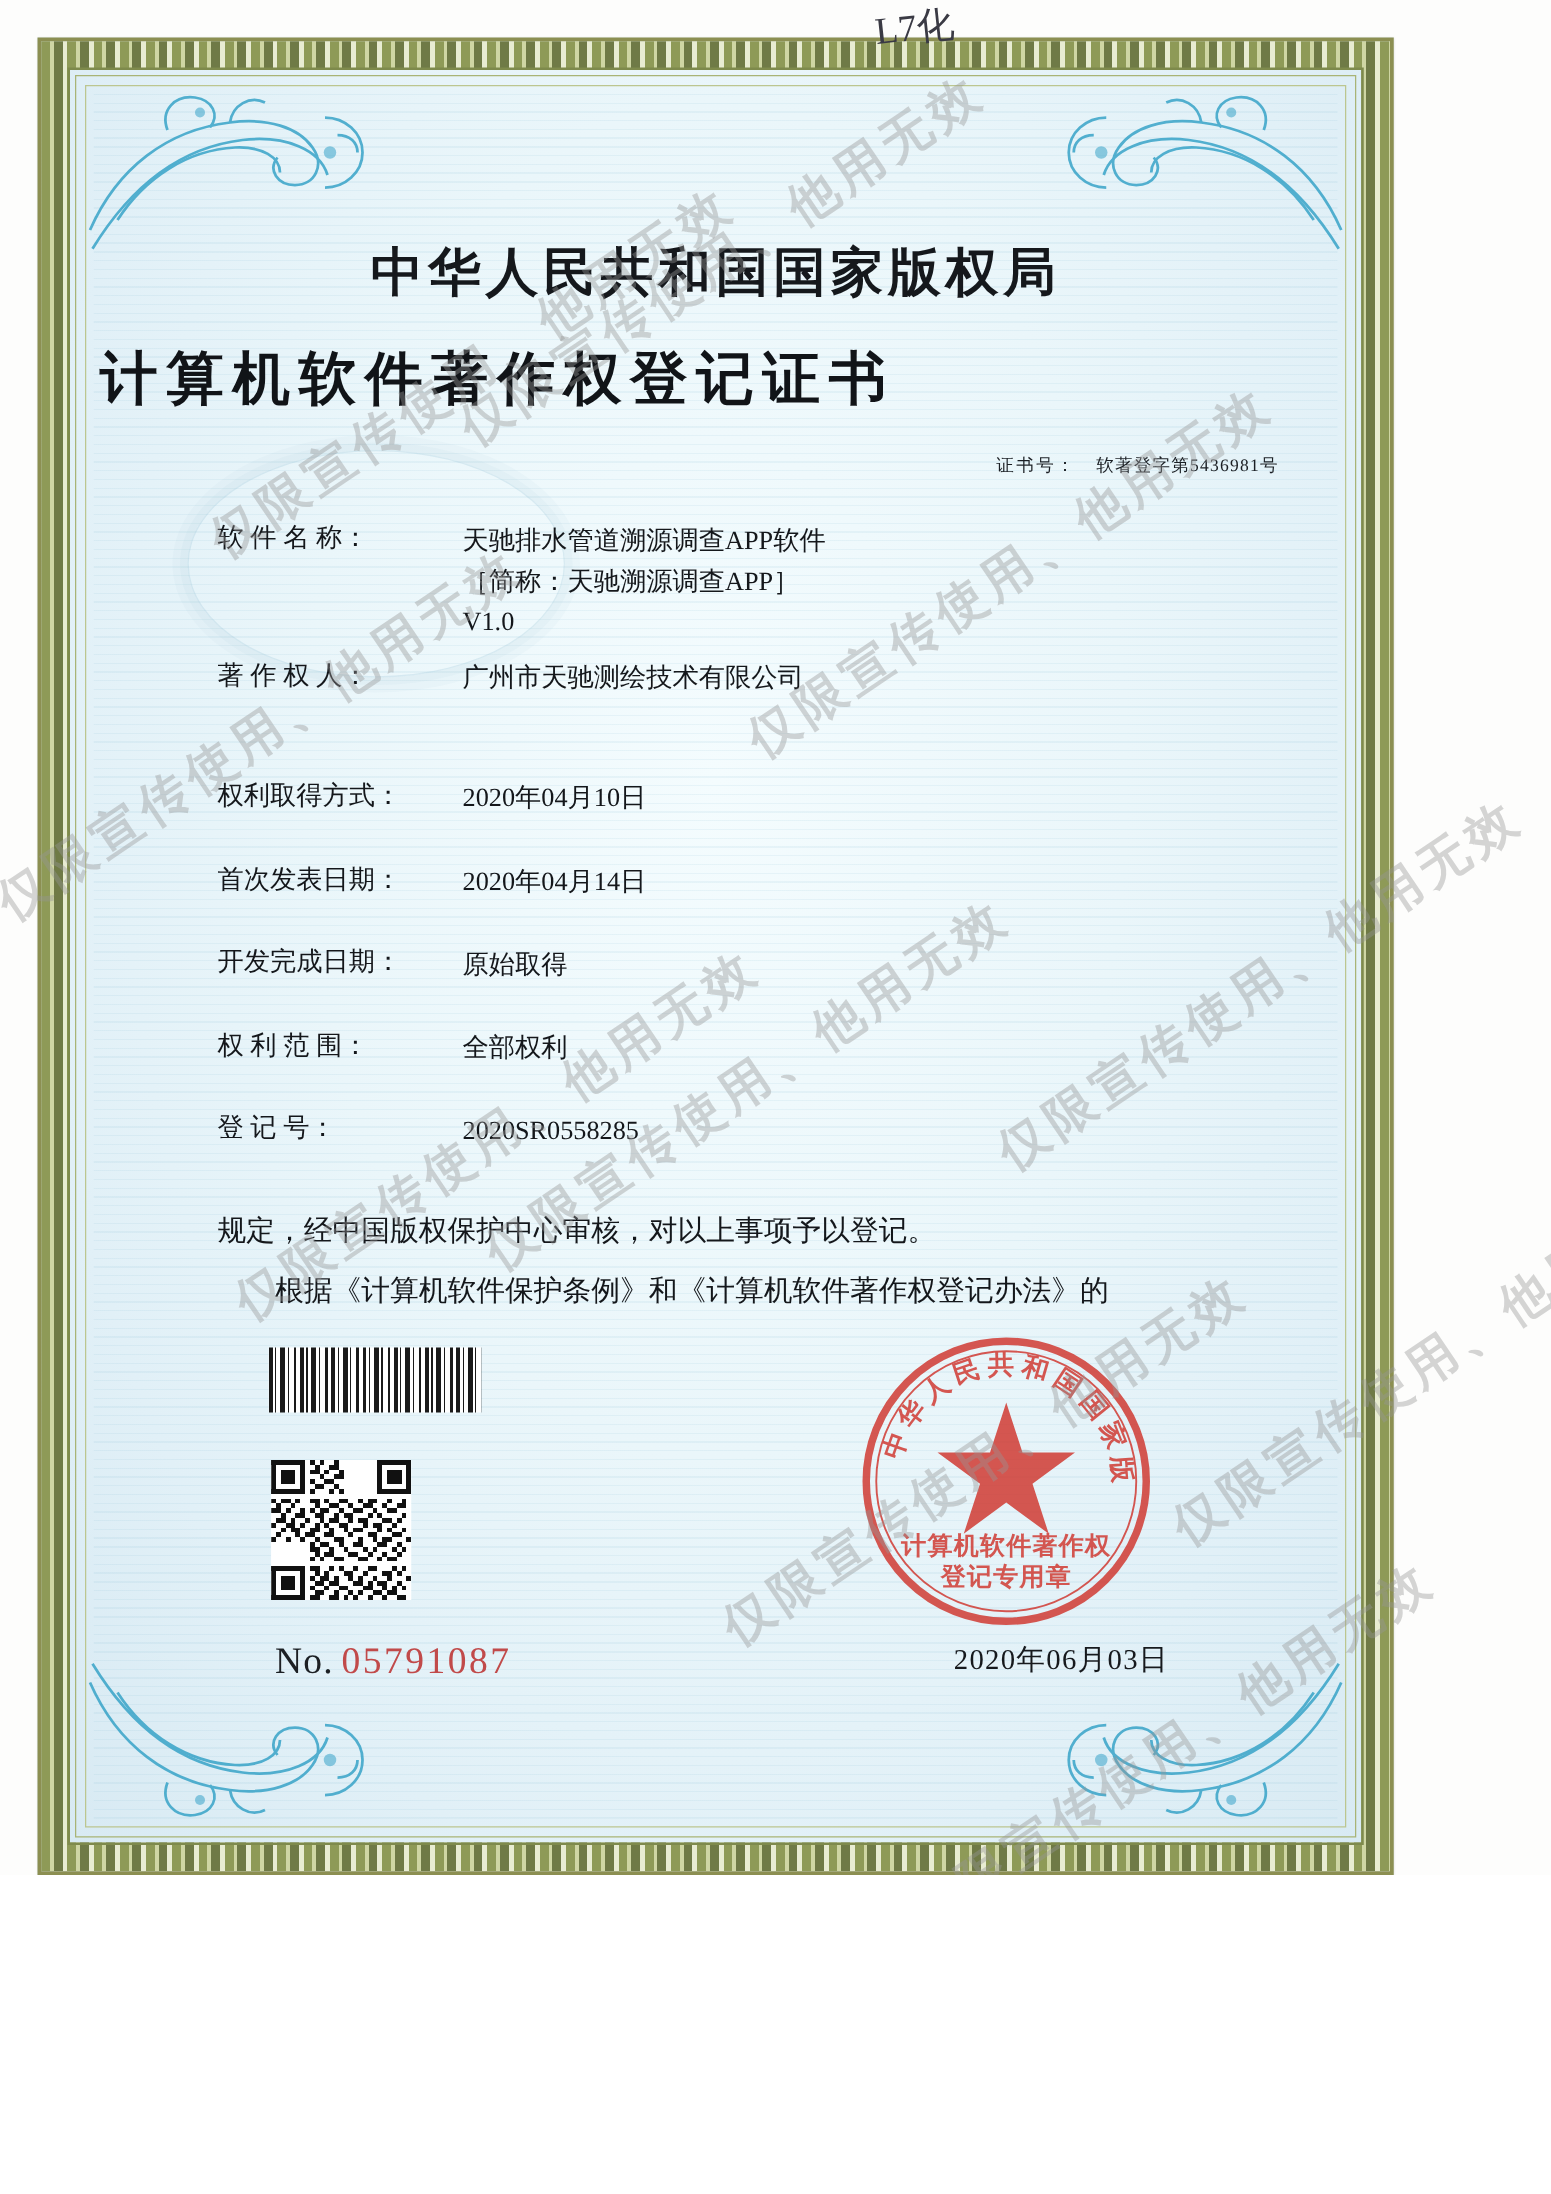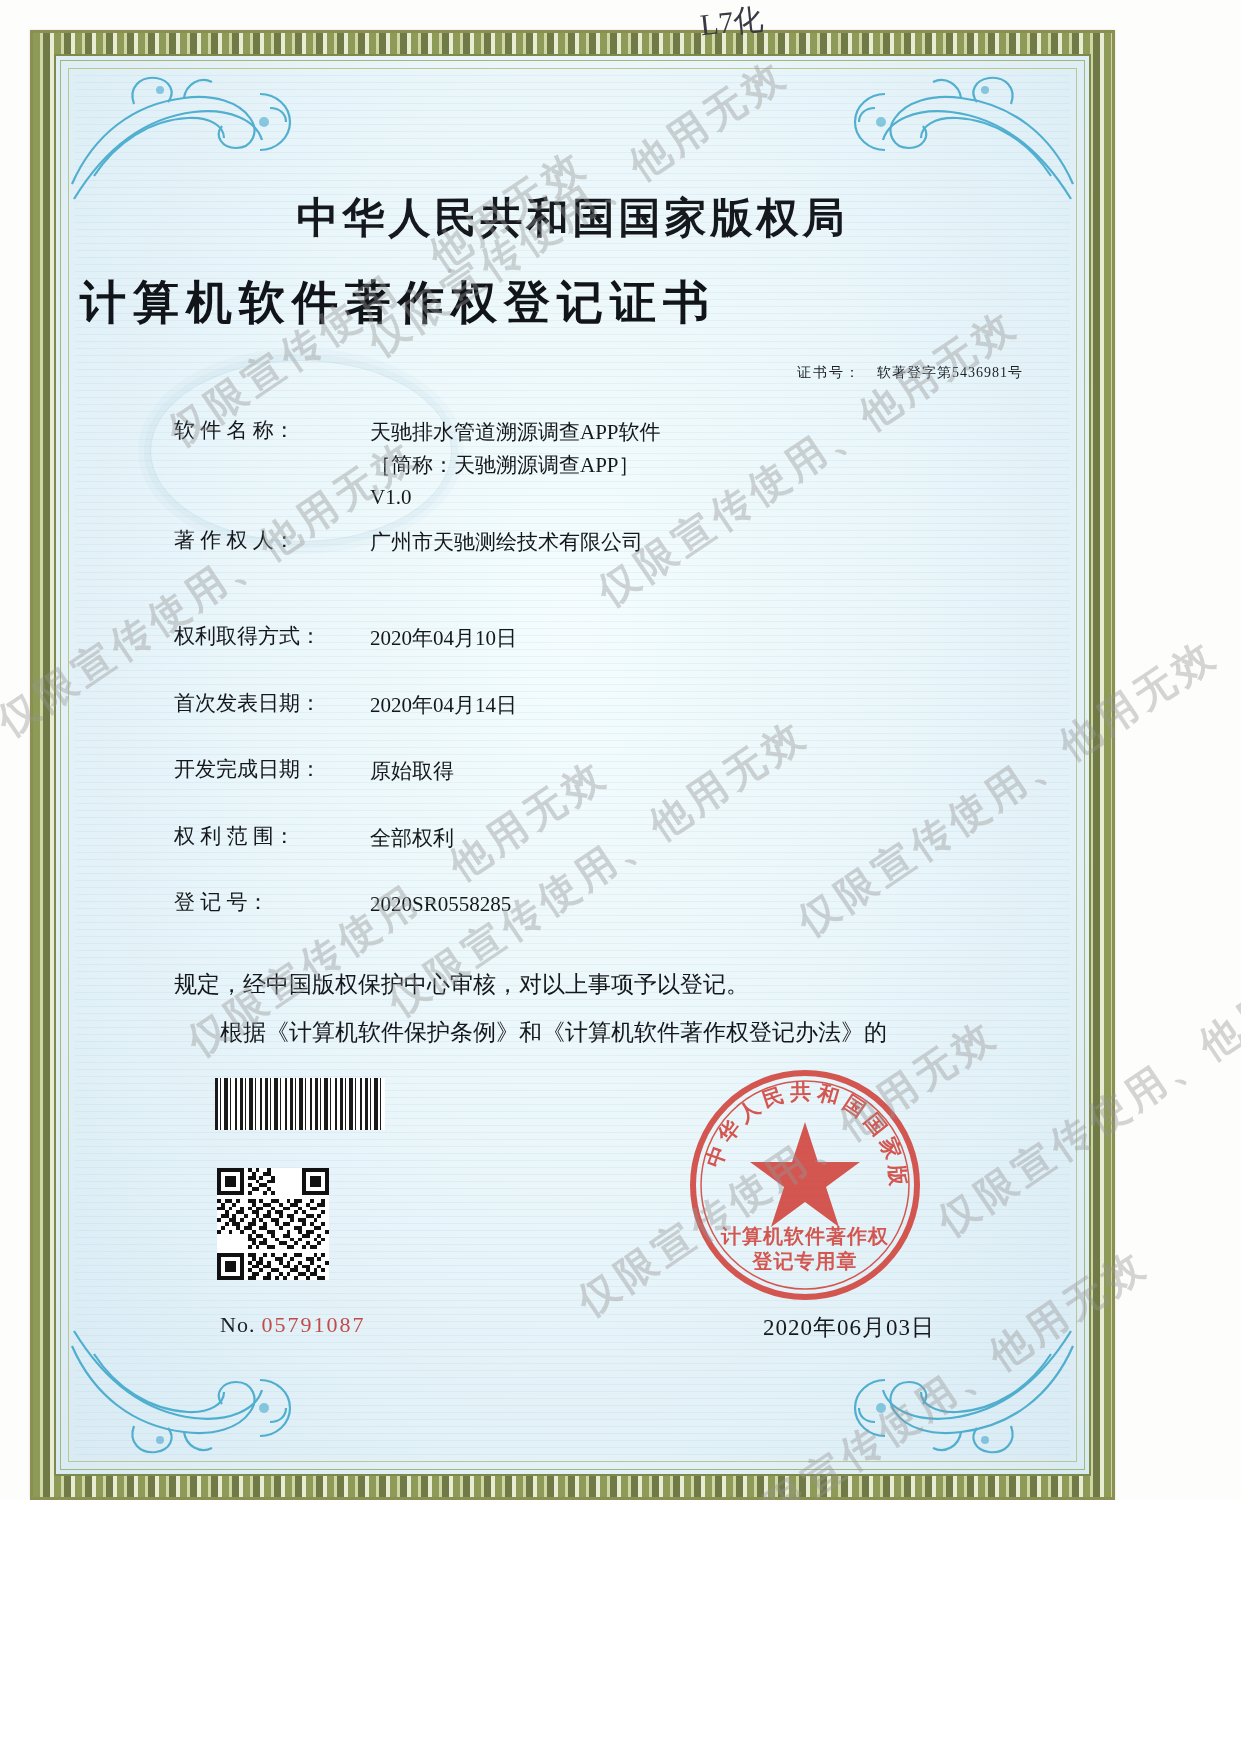--- a/index.html
+++ b/index.html
@@ -185,21 +185,21 @@
     height: 112px;
     z-index: 6;
     background: #fff;
   }
   .qr svg { display:block; }
 
   .docno {
     position: absolute;
     left: 190px;
     top: 1282px;
-    font-size: 22px;
+    font-size: 30px;
     letter-spacing: 1px;
     color: #1c2024;
     z-index: 6;
   }
   .docno .num { color: #c14a4a; margin-left: 6px; letter-spacing: 2px; }
   .issuedate {
     position: absolute;
     right: 180px;
     top: 1282px;
     font-size: 23px;

